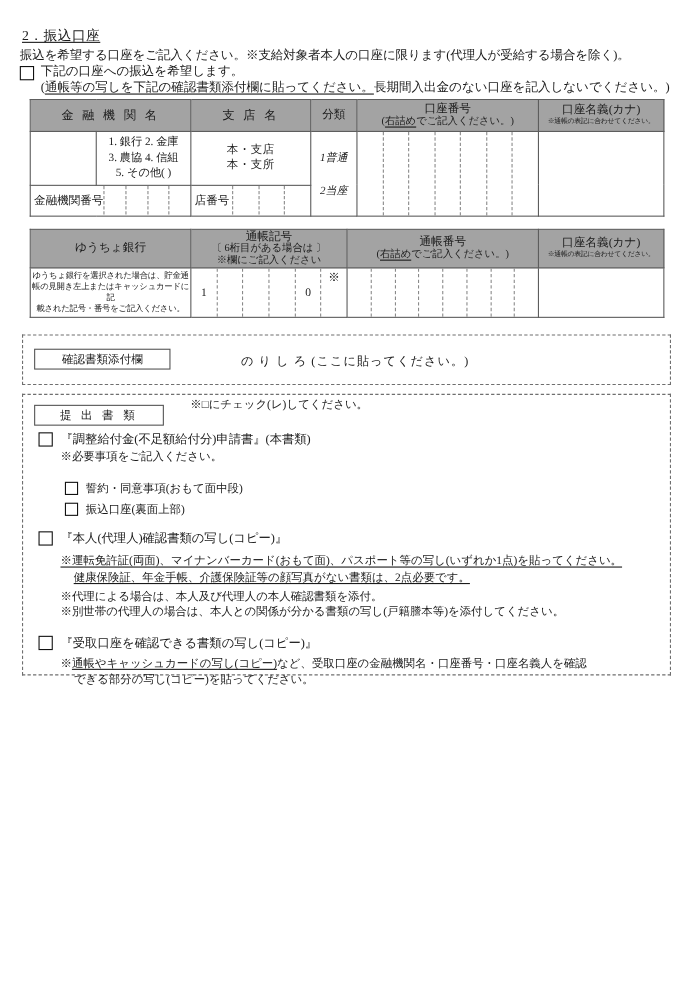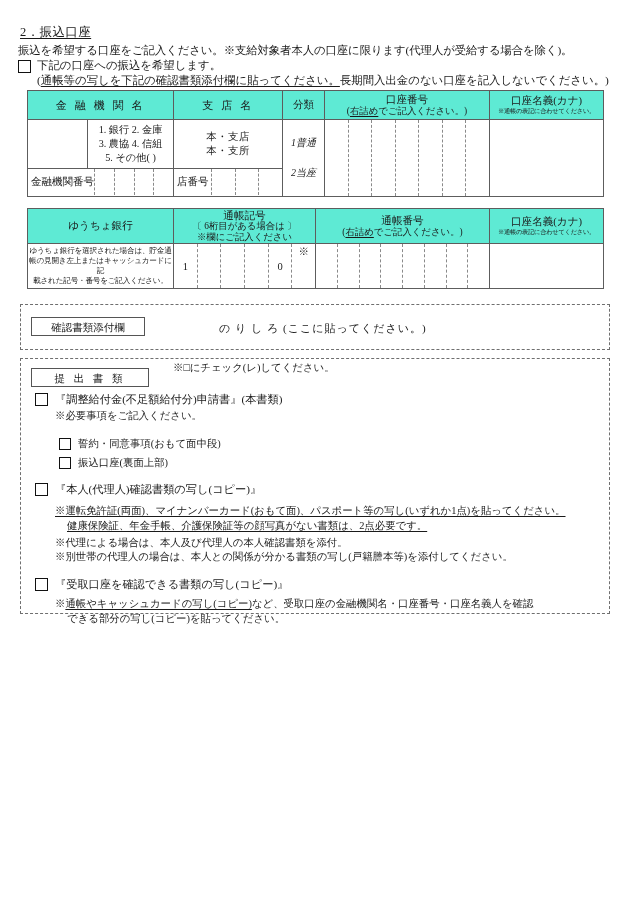--- a/index.html
+++ b/index.html
@@ -64,21 +64,21 @@
     font-size: 10.5px;
   }
   table.grid td, table.grid th {
     border: 1px solid #5d5d5d;
     padding: 0;
     vertical-align: middle;
     text-align: center;
     font-weight: normal;
   }
   .hd {
-    background: #5eead4;
+    background: #a3a3a3;
     height: 28px;
     line-height: 1.12;
   }
   .hd .big { font-size: 11px; letter-spacing: 2.6px; }
   .hd .two { font-size: 10.6px; }
   .hd .tiny { font-size: 6.2px; letter-spacing: -0.2px; display:block; margin-top:1px;}
   .hd .mid { font-size: 9.4px; display: block; }
 
   
   .dcells { display: flex; height: 100%; width: 100%; }
@@ -294,21 +294,21 @@
           <span></span>
           <span></span>
         </div>
       </td>
       <td></td>
     </tr>
   </tbody>
     </table>
 
   <div class="dash-panel" style="left:20px; top:304px; width:590px; height:46px;">
-    <div class="boxlabel" style="position:absolute; left:10px; top:12px; width:114px; height:19px; line-height:19px;">確認書類添付欄</div>
+    <div class="boxlabel" style="position:absolute; left:10px; top:12px; width:124px; height:19px; line-height:19px;">確認書類添付欄</div>
     <div class="norishiro" style="position:absolute; left:198px; top:16px;">の  り  し  ろ  (ここに貼ってください。)</div>
   </div>
 
   <div class="dash-panel" style="left:20px; top:358px; width:590px; height:256px;">
 
     <div class="boxlabel" style="position:absolute; left:10px; top:9px; width:118px; height:19px; line-height:19px; letter-spacing:3px;">提  出  書  類</div>
     <div class="t10" style="position:absolute; left:152px; top:2px;">※□にチェック(レ)してください。</div>
 
     <div class="chk-line" style="position:absolute; left:14px; top:33px;">
       <span class="cbox"></span>

